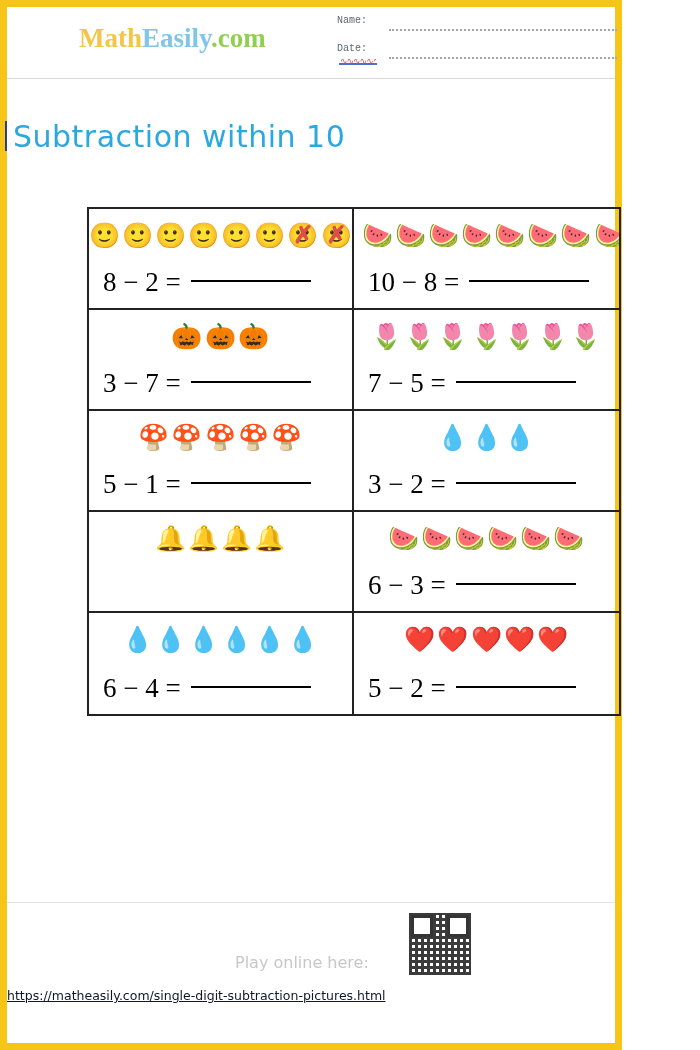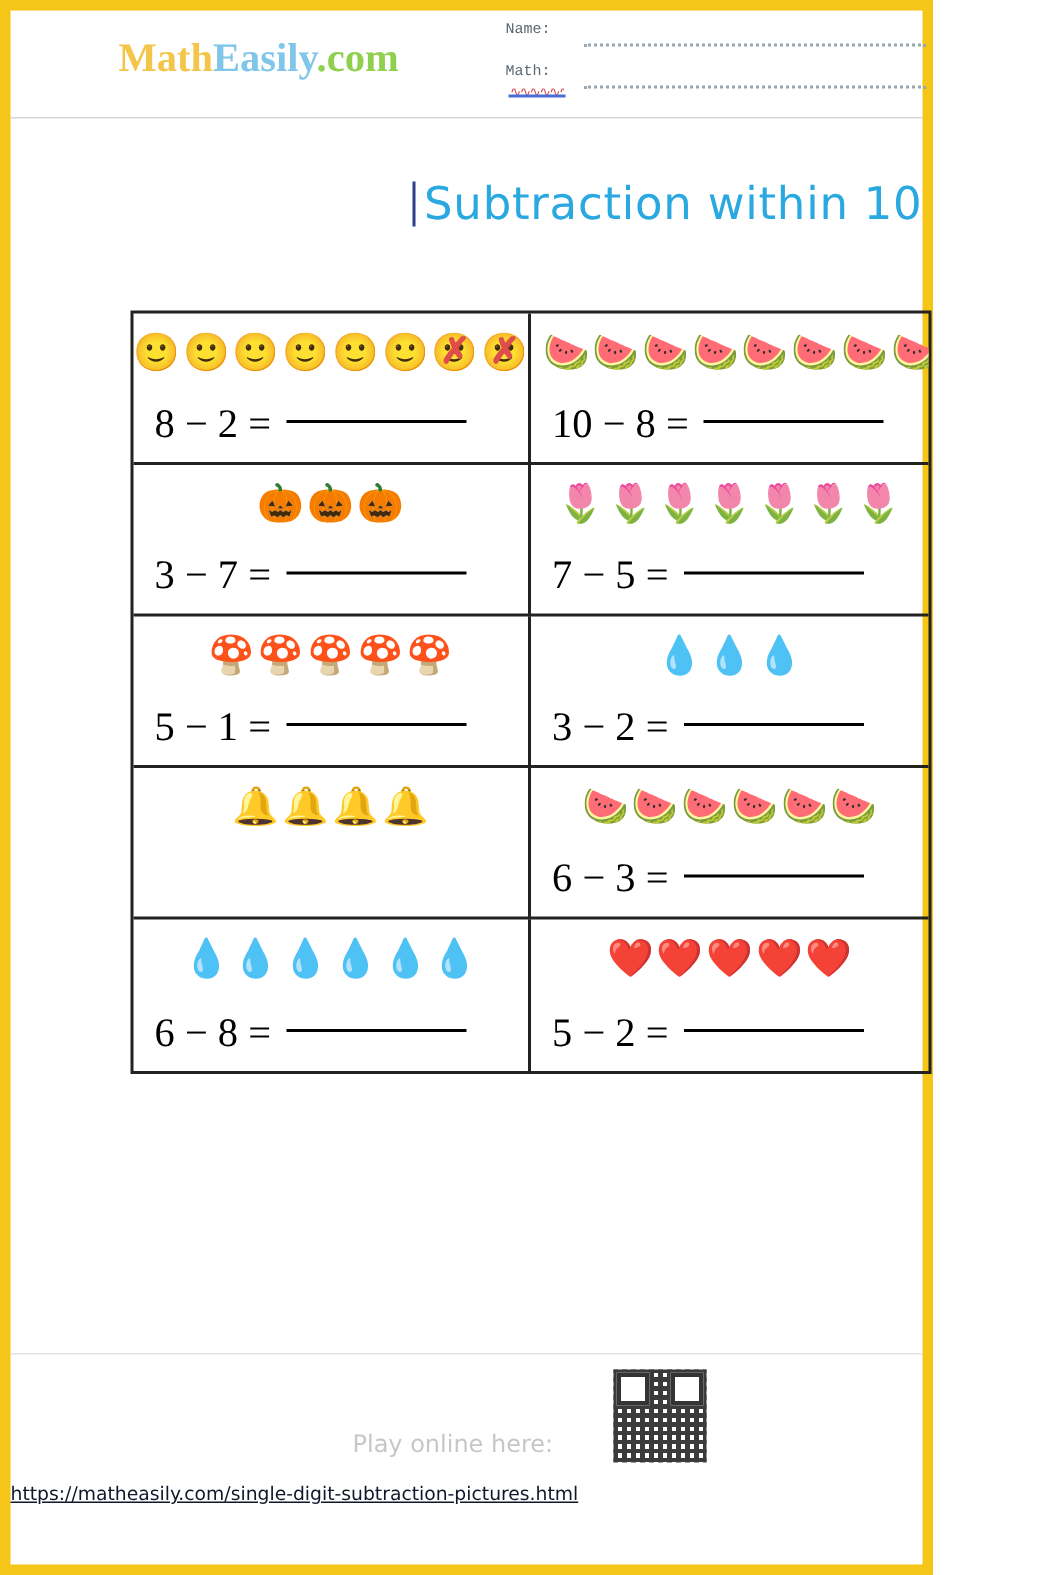--- a/index.html
+++ b/index.html
@@ -86,21 +86,21 @@
     color: #d64b4b;
     font-size: 9px;
     line-height: 5px;
     overflow: hidden;
     letter-spacing: -1px;
   }
 
   
   .title-wrap {
     margin-top: 40px;
-    text-align: right;
+    text-align: left;
     position: relative;
   }
   .title {
     display: inline-block;
     font-family: "DejaVu Sans", sans-serif;
     font-size: 30px;
     color: #2aa8e0;
     letter-spacing: 0.5px;
     position: relative;
     padding-left: 6px;
@@ -254,21 +254,21 @@
     <div class="logo">
       <span class="m">Math</span><span class="e">Easily</span><span class="dot">.com</span>
     </div>
 
     <div class="namebox">
       <div class="fieldrow">
         <span class="fieldlabel">Name:</span>
         <span class="dots"></span>
       </div>
       <div class="fieldrow">
-        <span class="fieldlabel">Math:</span>
+        <span class="fieldlabel">Date:</span>
         <span class="squiggle">∿∿∿∿∿∿</span>
         <span class="date-underline"></span>
         <span class="dots"></span>
       </div>
     </div>
   </div>
 
   <div class="title-wrap">
     <span class="title">Subtraction within 10</span>
   </div>
@@ -381,21 +381,21 @@
       <div class="cell row5">
         <div class="icons">
           <span>💧</span>
           <span>💧</span>
           <span>💧</span>
           <span>💧</span>
           <span>💧</span>
           <span>💧</span>
         </div>
         <div class="equation">
-          <span class="eqtext">6 − 8 =</span>
+          <span class="eqtext">6 − 4 =</span>
           <span class="answer-line"></span>
         </div>
       </div>
       <div class="cell col2 row5">
         <div class="icons">
           <span>❤️</span>
           <span>❤️</span>
           <span>❤️</span>
           <span>❤️</span>
           <span>❤️</span>

